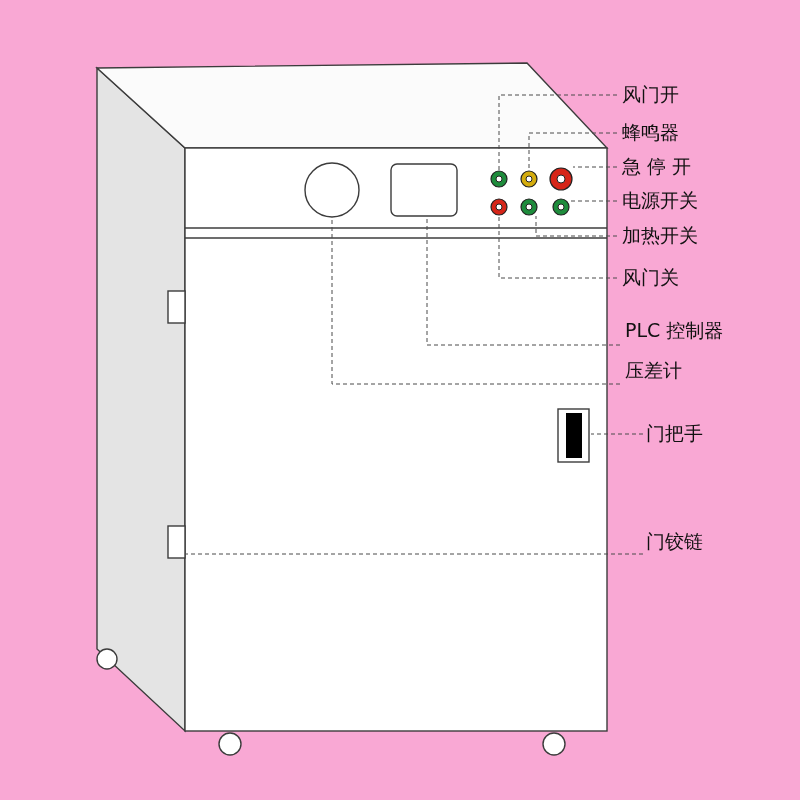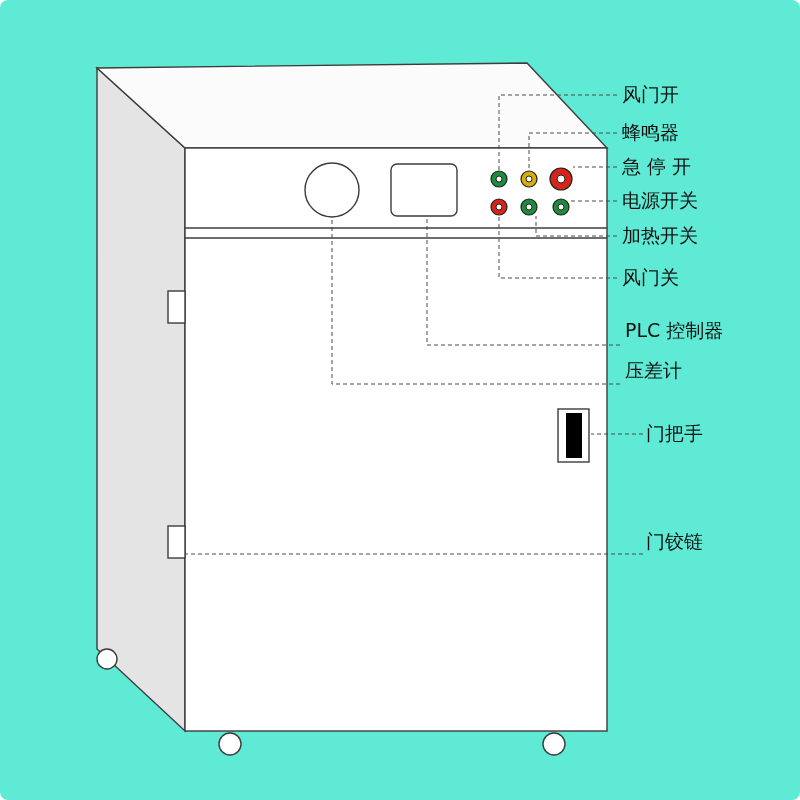--- a/index.html
+++ b/index.html
@@ -1,16 +1,16 @@
 <!DOCTYPE html>
 <html><head>
 <meta charset="utf-8">
 <style>
   html,body{margin:0;padding:0;background:#ffffff;}
-  .canvas{position:relative;width:800px;height:800px;background:#5eead4;overflow:hidden;border-radius:8px;}
+  .canvas{position:relative;width:800px;height:800px;background:#f9a8d4;overflow:hidden;}
   svg text{
     font-family:"DejaVu Sans","Liberation Sans",sans-serif;
     font-size:19px;
     fill:#111111;
   }
   .outline{fill:none;stroke:#3c3c3c;stroke-width:1.4;}
   .shape{stroke:#3c3c3c;stroke-width:1.4;}
   .leader{fill:none;stroke:#4a4a4a;stroke-width:1;stroke-dasharray:4 3;}
   .light-outer{stroke:#222222;stroke-width:1.2;}
   .light-inner{fill:#ffffff;stroke:#222222;stroke-width:1;}

